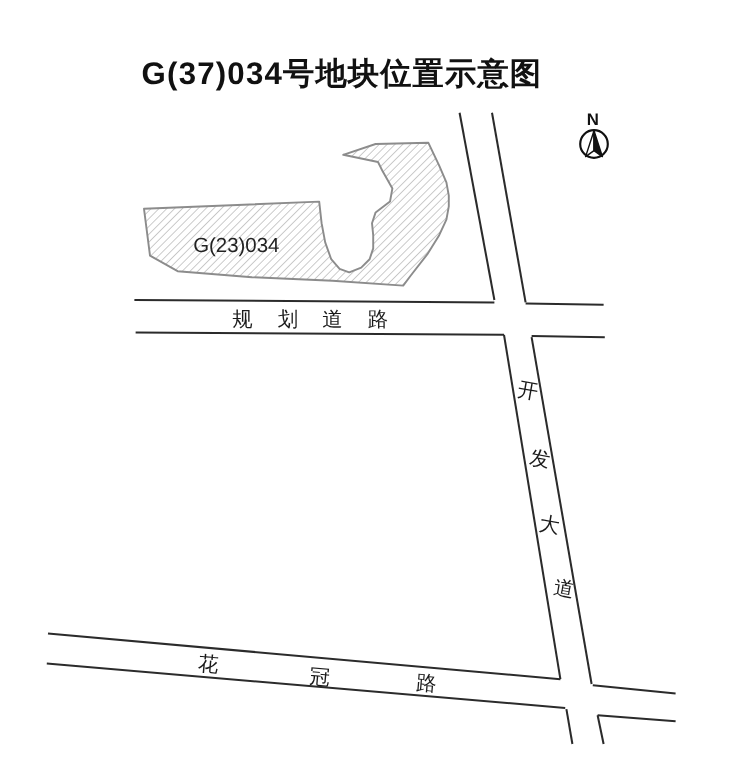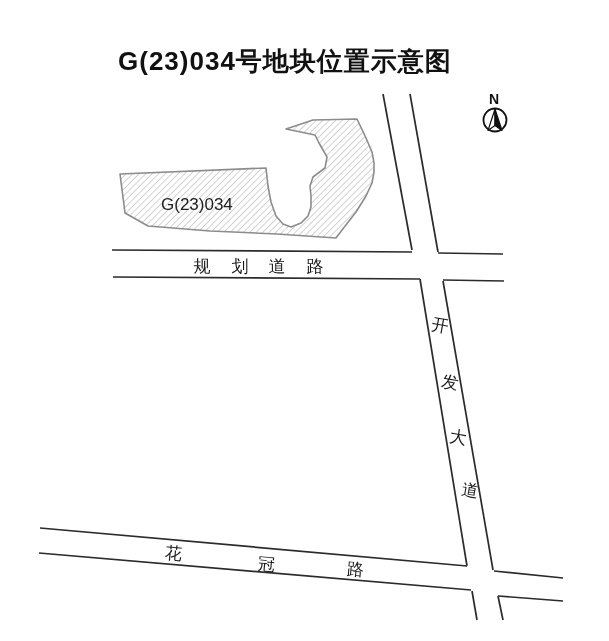--- a/index.html
+++ b/index.html
@@ -23,21 +23,21 @@
   .road-line{stroke:#2b2b2b;stroke-width:1.7;fill:none;}
   .road-char{font-size:17px;fill:#1a1a1a;text-anchor:middle;font-family:"Liberation Sans",sans-serif;}
   .parcel-label{font-size:17px;fill:#222222;font-family:"Liberation Sans",sans-serif;}
   .north-n{font-size:14px;font-weight:700;fill:#111111;text-anchor:middle;font-family:"Liberation Sans",sans-serif;}
 </style>
 </head>
 <body>
 
 <div class="page">
 
-  <div class="map-title">G(23)034号地块位置示意图</div>
+  <div class="map-title">G(37)034号地块位置示意图</div>
 
   <svg width="609" height="641" viewBox="0 0 609 641">
 
     <defs>
       <pattern id="hatch" width="4.6" height="4.6" patternUnits="userSpaceOnUse" patternTransform="rotate(-45)">
         <line x1="0" y1="0" x2="4.6" y2="0" stroke="#bdbdbd" stroke-width="1.3"></line>
       </pattern>
     </defs>
 
     <g>

